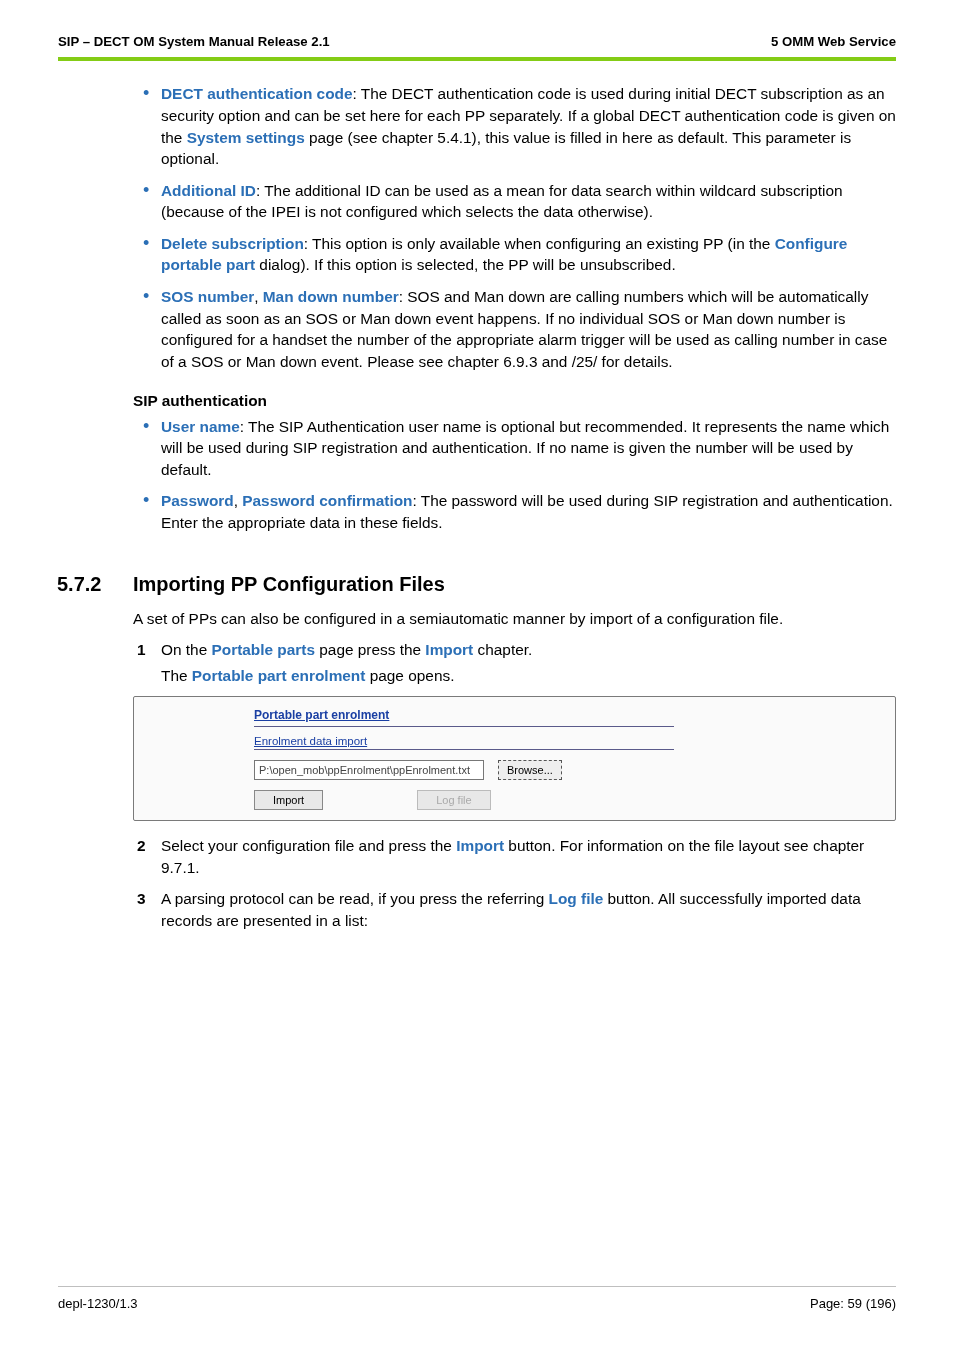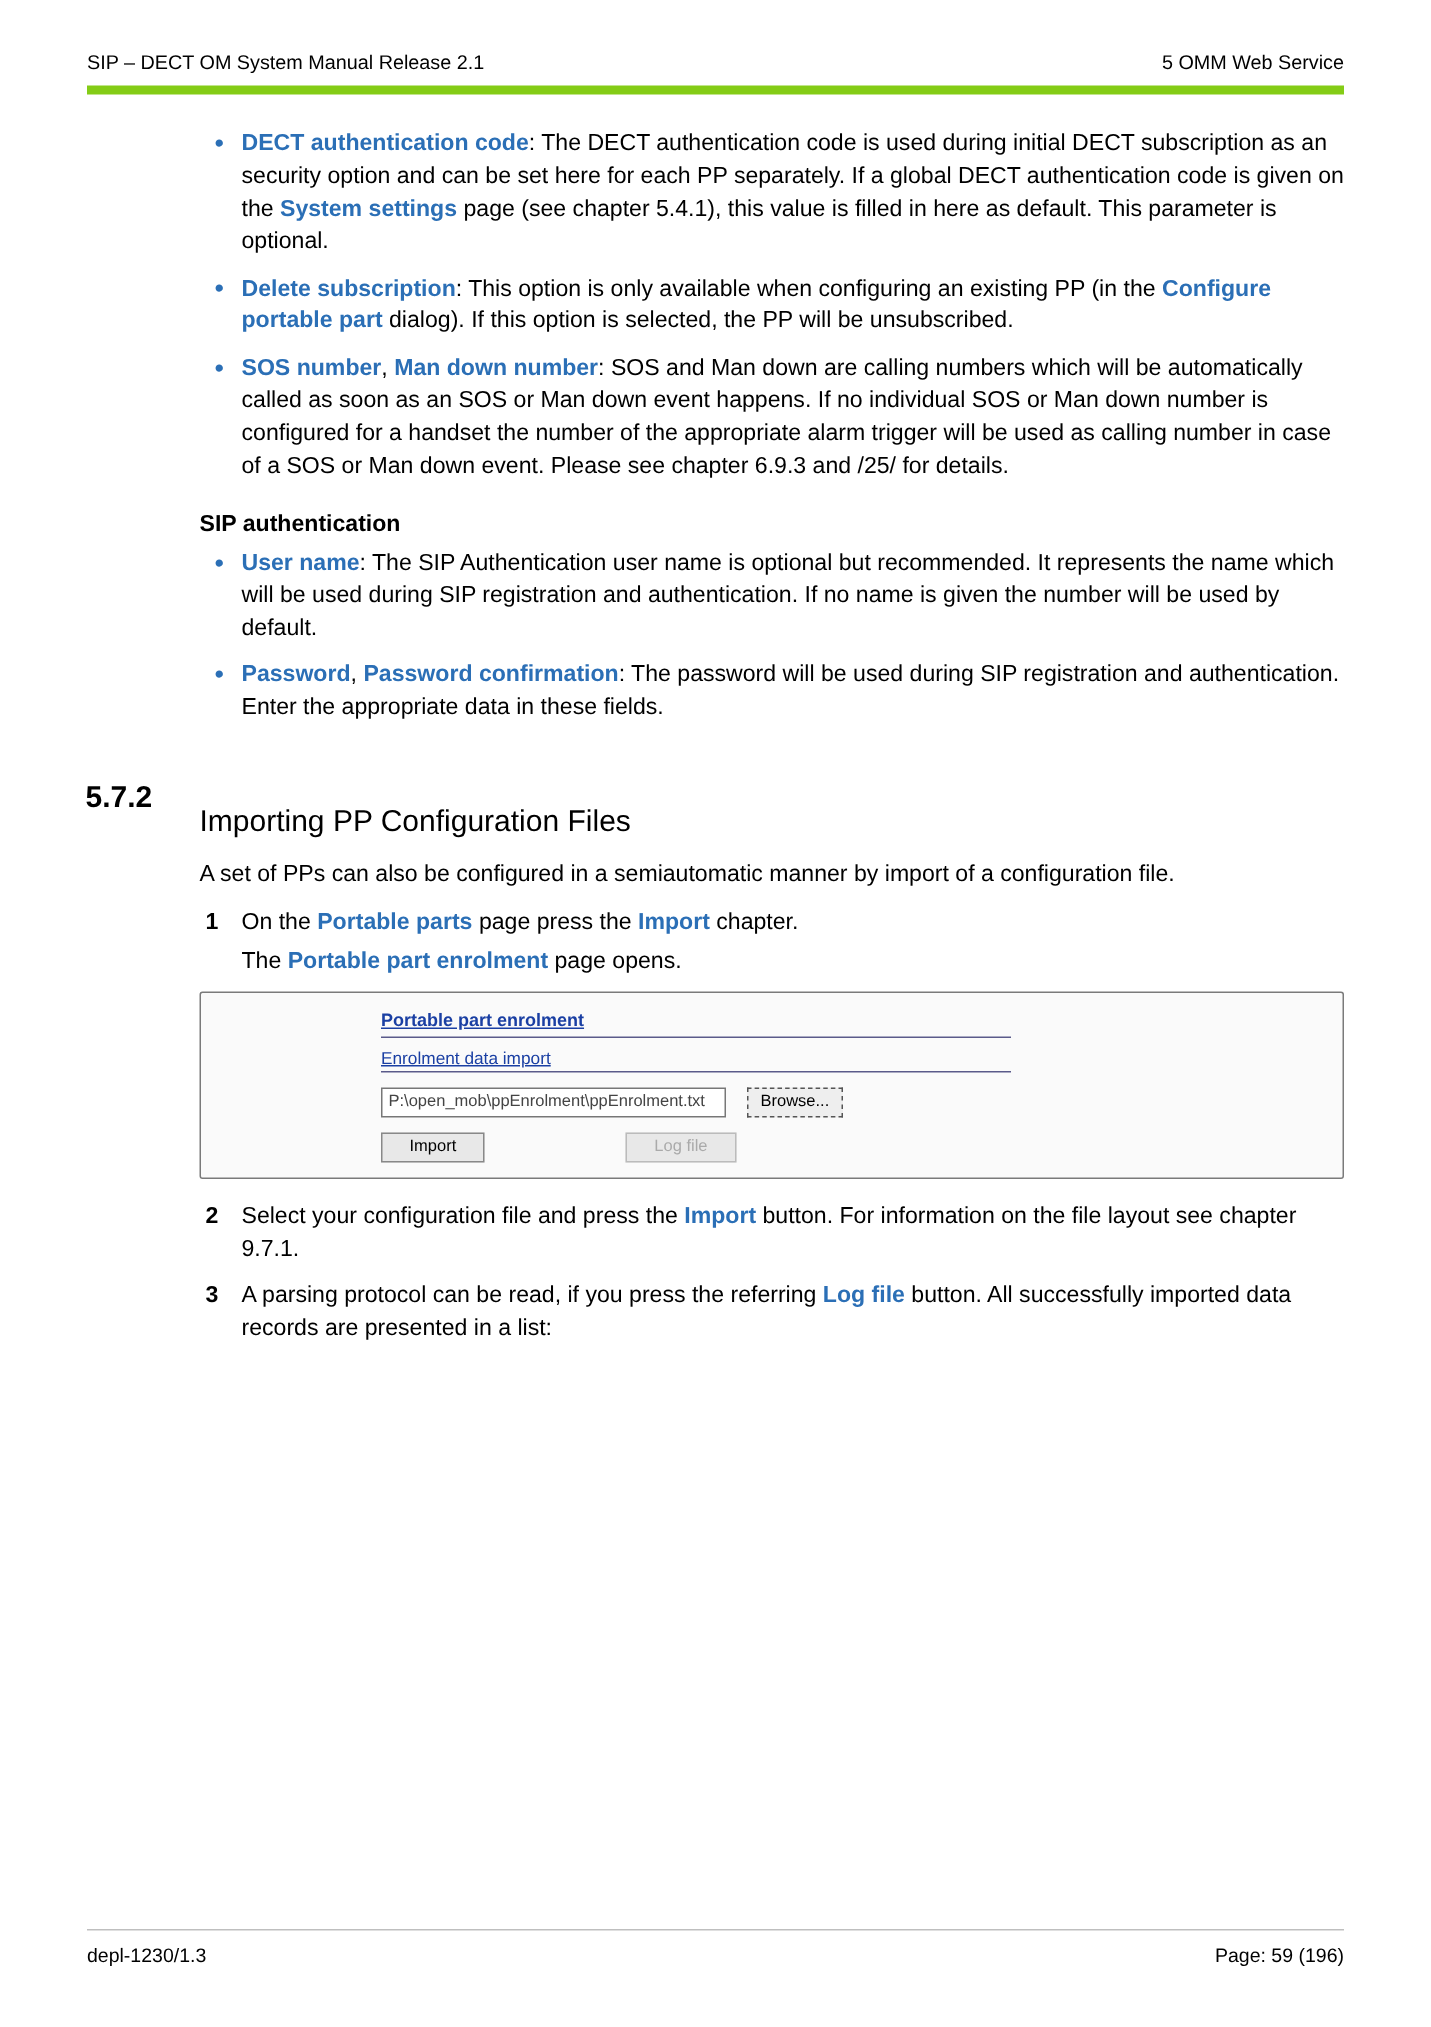--- a/index.html
+++ b/index.html
@@ -1,31 +1,31 @@
 <!DOCTYPE html>
 <html><head>
 <meta charset="utf-8">
 <style>
   * { box-sizing: border-box; margin: 0; padding: 0; }
   html, body { width: 954px; height: 1351px; background: #fff; }
   body { font-family: Arial, Helvetica, sans-serif; color: #000; font-size: 15.4px; line-height: 1.4; position: relative; }
   .page { position: relative; width: 954px; height: 1351px; padding: 33px 58px 0 58px; }
-  .hdr { display: flex; justify-content: space-between; font-weight: normal; font-size: 13.2px; padding-bottom: 6px; border-bottom: 6px solid #84cc16; }
+  .hdr { display: flex; justify-content: space-between; font-weight: bold; font-size: 13.2px; padding-bottom: 6px; border-bottom: 4px solid #84cc16; }
   .content { padding-top: 22px; padding-left: 75px; padding-right: 0; }
   ul.blist { list-style: none; padding-left: 28px; }
   ul.blist > li { position: relative; padding-left: 0; margin-bottom: 10px; }
   ul.blist > li::before { content: "•"; color: #2b6fb6; position: absolute; left: -18px; top: 0; font-size: 18px; line-height: 1.2; }
   .term { color: #2b6fb6; font-weight: bold; }
   .notebox { border: 1px solid #000; margin: 12px 0 12px 0; display: flex; padding: 6px 10px; }
   .notebox .nlabel { font-weight: bold; width: 68px; flex: 0 0 68px; }
   .notebox .ntext { flex: 1; }
   .subhead { font-weight: bold; margin-top: 18px; margin-bottom: 4px; }
   .h2row { display: flex; margin-top: 36px; margin-bottom: 10px; }
   .h2num { font-weight: bold; font-size: 20px; width: 76px; margin-left: -76px; }
-  .h2title { font-weight: normal; font-size: 20px; margin-top: 16px; }
+  .h2title { font-weight: bold; font-size: 20px; }
   .para { margin-bottom: 10px; }
   ol.steps { list-style: none; padding-left: 28px; counter-reset: step; }
   ol.steps > li { position: relative; margin-bottom: 10px; }
   ol.steps > li::before { counter-increment: step; content: counter(step); font-weight: bold; position: absolute; left: -24px; top: 0; }
   .figure-wrap { border: 1px solid #7a7a7a; border-radius: 2px; margin: 10px 0 14px -28px; padding: 10px 10px 10px 120px; background: #fafafa; }
   .fig-inner { width: 420px; }
   .fig-title { color: #1a3fa3; font-size: 12px; font-weight: bold; text-decoration: underline; padding-bottom: 2px; border-bottom: 1px solid #5a5a8a; }
   .fig-sub { color: #1a3fa3; font-size: 11.5px; text-decoration: underline; margin-top: 6px; padding-bottom: 0; border-bottom: 1px solid #5a5a8a; }
   .fig-row { display: flex; align-items: flex-start; gap: 14px; margin-top: 10px; }
   .fig-path { border: 1px solid #777; background: #fff; font-size: 11px; color: #444; padding: 2px 4px; width: 230px; height: 20px; display: inline-flex; align-items: center; }
@@ -41,20 +41,23 @@
   <div class="hdr">
     <span>SIP – DECT OM System Manual Release 2.1</span>
     <span>5 OMM Web Service</span>
   </div>
 
   <div class="content">
 
     <ul class="blist">
       <li>
         <span class="term">DECT authentication code</span><span>: The DECT authentication code is used during initial DECT subscription as an security option and can be set here for each PP separately. If a global DECT authentication code is given on the </span><span class="term">System settings</span><span> page (see chapter 5.4.1), this value is filled in here as default. This parameter is optional.</span>
+      </li>
+      <li>
+        <span class="term">Additional ID</span><span>: The additional ID can be used as a mean for data search within wildcard subscription (because of the IPEI is not configured which selects the data otherwise).</span>
       </li>
     </ul>
 
 
     <ul class="blist">
       <li>
         <span class="term">Delete subscription</span><span>: This option is only available when configuring an existing PP (in the </span><span class="term">Configure portable part</span><span> dialog). If this option is selected, the PP will be unsubscribed.</span>
       </li>
       <li>
         <span class="term">SOS number</span><span>, </span><span class="term">Man down number</span><span>: SOS and Man down are calling numbers which will be automatically called as soon as an SOS or Man down event happens. If no individual SOS or Man down number is configured for a handset the number of the appropriate alarm trigger will be used as calling number in case of a SOS or Man down event. Please see chapter 6.9.3 and /25/ for details.</span>

